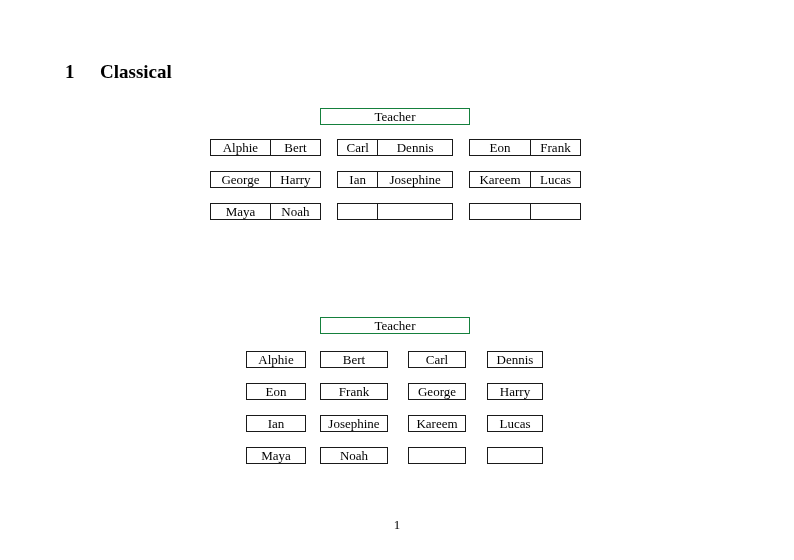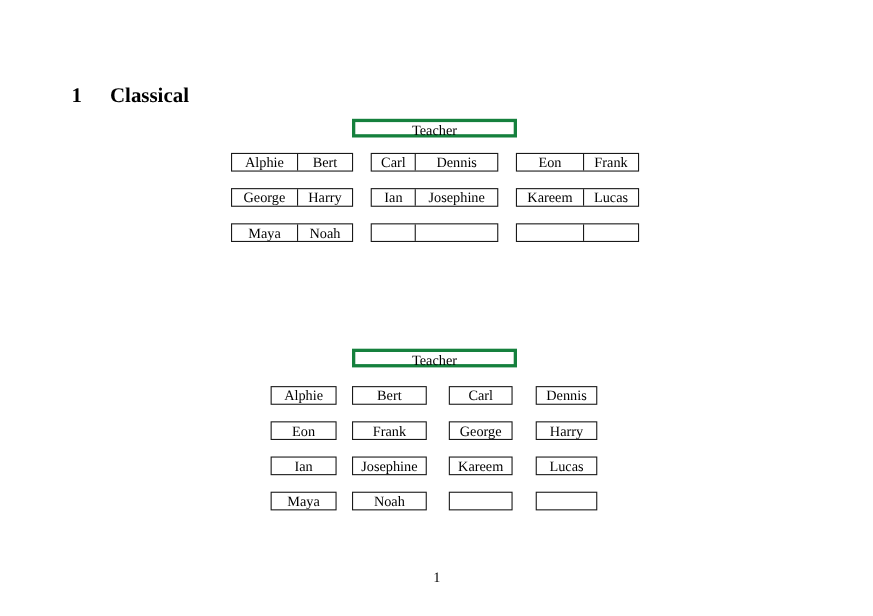--- a/index.html
+++ b/index.html
@@ -16,33 +16,32 @@
     font-family: "Liberation Serif", serif;
     overflow: hidden;
   }
   .section-heading {
     position: absolute;
     left: 65px;
     font-size: 19px;
     font-weight: bold;
     line-height: 22px;
     white-space: nowrap;
-    margin-top: 16px;
   }
   .section-heading .sec-num {
     display: inline-block;
     width: 35px;
   }
   .heading-1 { top: 61px; }
   .heading-2 { top: 272px; }
 
   .box {
     position: absolute;
     height: 17px;
-    border: 3px solid #15803d;
+    border: 1px solid #15803d;
     box-sizing: border-box;
     background: #ffffff;
   }
   .teacher-box {
     text-align: center;
     font-size: 13px;
     line-height: 15px;
     width: 150px;
     left: 320px;
   }

